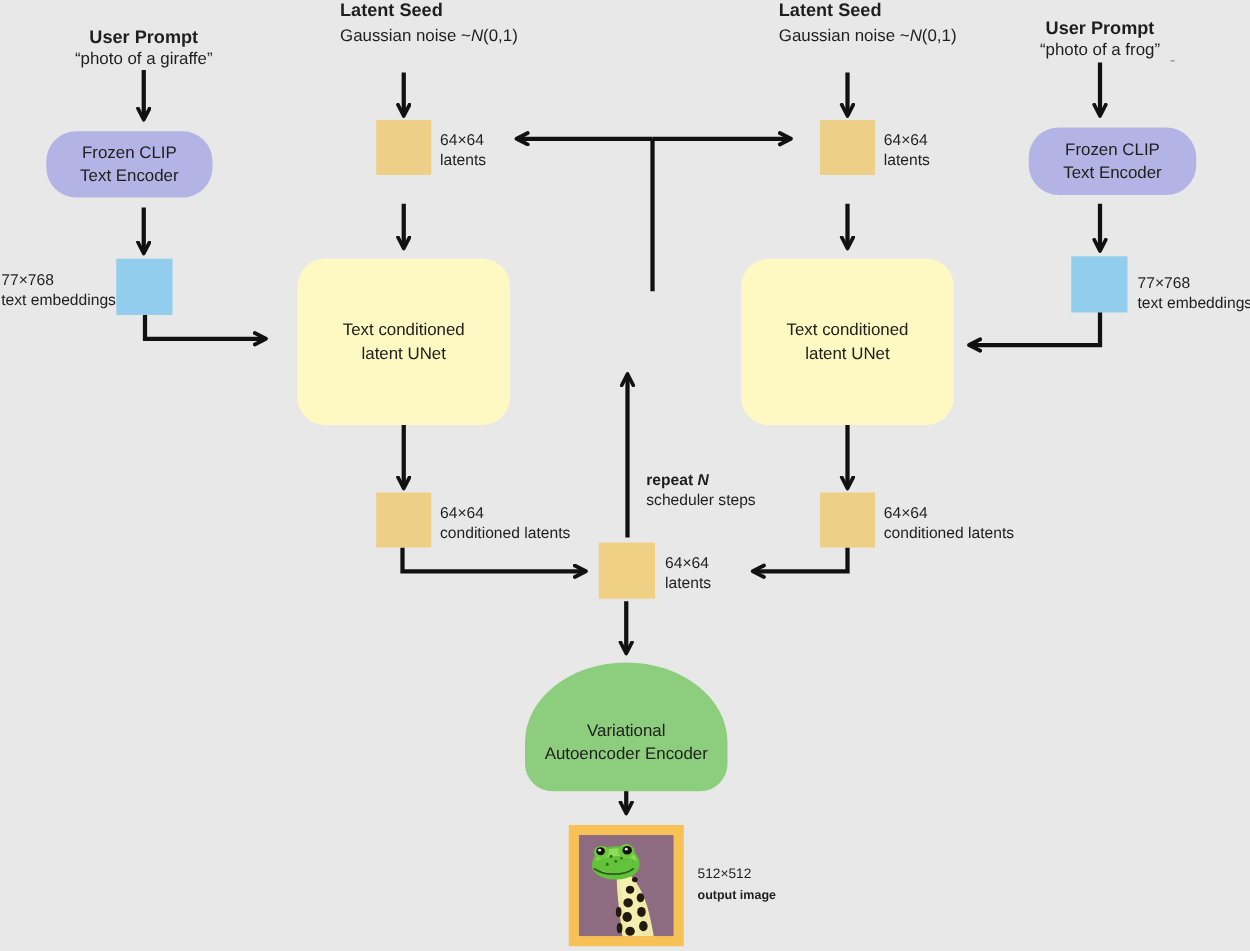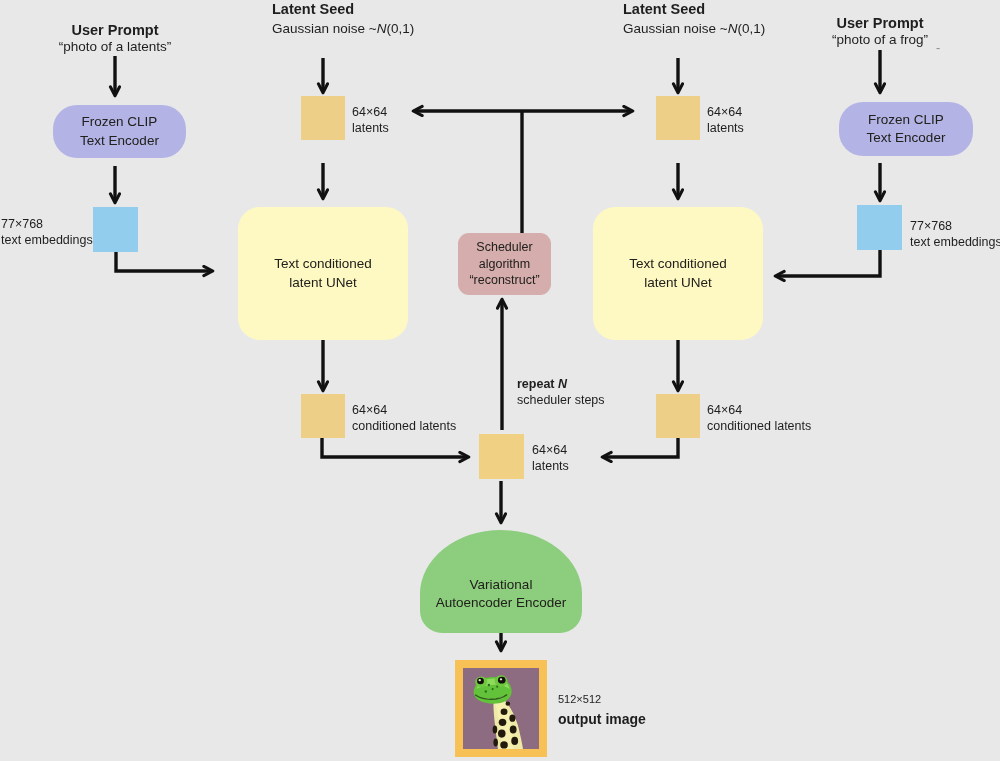--- a/index.html
+++ b/index.html
@@ -11,31 +11,31 @@
     overflow:hidden;
   }
   #stage{position:relative;width:1000px;height:761px;}
 
   .abs{position:absolute;}
 
   
   .ttl{font-size:14.5px;font-weight:bold;line-height:1.25;white-space:nowrap;}
   .sub{font-size:13.5px;line-height:1.25;white-space:nowrap;}
   .note{font-size:12.5px;line-height:1.3;white-space:nowrap;}
-  .note-b{font-size:14px;line-height:1.3;white-space:nowrap;font-weight:bold;}
+  .note-b{font-size:10px;line-height:1.3;white-space:nowrap;font-weight:bold;}
   .ital{font-style:italic;}
   .ctr{text-align:center;}
 
   
   .node{
     display:flex;align-items:center;justify-content:center;
     text-align:center;font-size:13.5px;line-height:1.35;
     color:#20201c;
   }
-  .clip{background:#b3b3e6;border-radius:24px;margin-left:16px;}
+  .clip{background:#b3b3e6;border-radius:24px;}
   .unet{background:#fef9c3;border-radius:22px;}
   .sched{background:#d5adad;border-radius:11px;font-size:12.5px;line-height:1.35;}
   .vae{
     background:#8dcd7e;
     border-radius:50% 50% 22px 22px / 62% 62% 22px 22px;
     align-items:flex-end;padding-bottom:21px;
   }
 
   
   .chip{}
@@ -101,21 +101,21 @@
 
       <line x1="502" y1="430" x2="502" y2="300" marker-end="url(#ah2)"></line>
 
       <line x1="501" y1="481" x2="501" y2="522" marker-end="url(#ah2)"></line>
 
       <line x1="501" y1="612" x2="501" y2="650" marker-end="url(#ah2)"></line>
     </g>
   </svg>
 
   <div class="abs ttl ctr" style="left:35px;top:21px;width:160px;">User Prompt</div>
-  <div class="abs sub ctr" style="left:30px;top:39px;width:170px;">“photo of a latents”</div>
+  <div class="abs sub ctr" style="left:30px;top:39px;width:170px;">“photo of a giraffe”</div>
 
   <div class="abs node clip" style="left:37px;top:105px;width:133px;height:53px;">
     <div>
       <span>Frozen CLIP</span><br>
       <span>Text Encoder</span>
     </div>
   </div>
 
   <div class="abs chip chip-blue" style="left:93px;top:207px;width:45px;height:45px;"></div>
   <div class="abs note" style="left:1px;top:216px;">77×768</div>
@@ -169,27 +169,20 @@
     <div>
       <span>Frozen CLIP</span><br>
       <span>Text Encoder</span>
     </div>
   </div>
 
   <div class="abs chip chip-blue" style="left:857px;top:205px;width:45px;height:45px;"></div>
   <div class="abs note" style="left:910px;top:218px;">77×768</div>
   <div class="abs note" style="left:910px;top:234px;">text embeddings</div>
 
-  <div class="abs node sched" style="left:458px;top:233px;width:93px;height:62px;">
-    <div>
-      <span>Scheduler</span><br>
-      <span>algorithm</span><br>
-      <span>“reconstruct”</span>
-    </div>
-  </div>
 
   <div class="abs note" style="left:517px;top:376px;font-weight:bold;">
     <span>repeat </span><span class="ital">N</span>
   </div>
   <div class="abs note" style="left:517px;top:392px;">scheduler steps</div>
 
   <div class="abs chip chip-tan2" style="left:479px;top:434px;width:45px;height:45px;"></div>
   <div class="abs note" style="left:532px;top:442px;">64×64</div>
   <div class="abs note" style="left:532px;top:458px;">latents</div>
 

